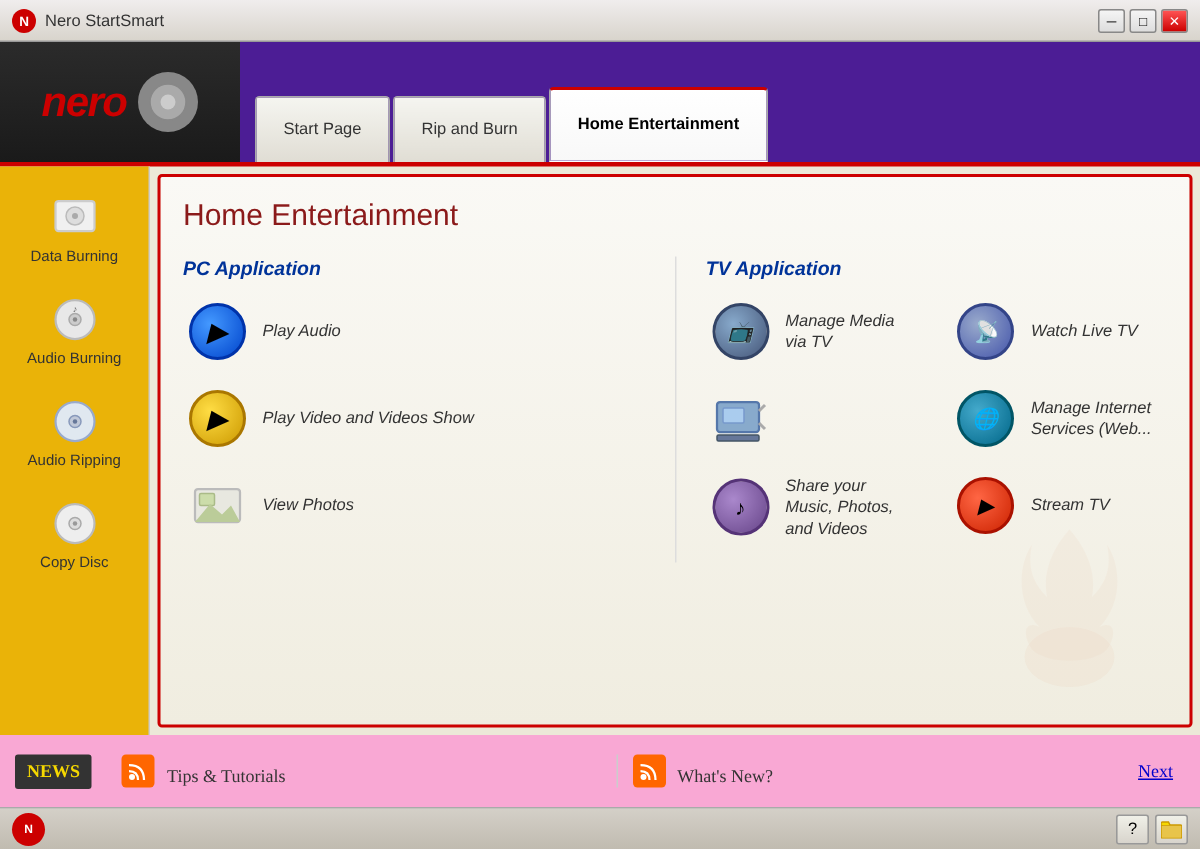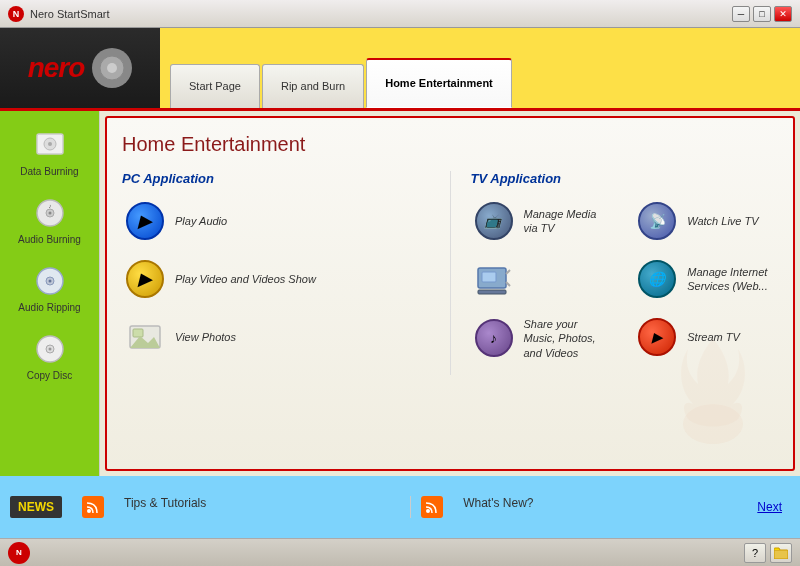--- a/index.html
+++ b/index.html
@@ -24,21 +24,21 @@
       width: 18px; height: 16px; border: 1px solid #888; background: linear-gradient(to bottom, #f5f5f5, #ddd);
       display: flex; align-items: center; justify-content: center; font-size: 9px; cursor: pointer; border-radius: 2px;
     }
     .tb-btn.close { background: linear-gradient(to bottom, #f55, #cc0000); color: white; }
 
     
     .main-window { display: flex; flex-direction: column; height: 538px; background: #ece9d8; }
 
     
     .header { display: flex; flex-direction: column; background: #ece9d8; }
-    .header-top { display: flex; align-items: center; background: #fde047; padding: 0; }
+    .header-top { display: flex; align-items: center; background: #4c1d95; padding: 0; }
     .logo-area {
       width: 160px; height: 80px; background: linear-gradient(to bottom, #2b2b2b, #1a1a1a);
       display: flex; align-items: center; justify-content: center; flex-shrink: 0;
     }
     .logo-nero { color: #cc0000; font-size: 28px; font-weight: bold; font-style: italic; letter-spacing: -1px; }
     .logo-gear {
       width: 40px; height: 40px; background: #888; border-radius: 50%; margin-left: 8px;
       display: flex; align-items: center; justify-content: center; position: relative;
     }
     .tabs-area { display: flex; align-items: flex-start; padding-left: 10px; height: 80px; flex: 1; }
@@ -56,21 +56,21 @@
     .tab-label { line-height: 1.2; }
 
     
     .red-line { height: 3px; background: #cc0000; margin: 0; }
 
     
     .content-area { display: flex; flex: 1; }
 
     
     .sidebar {
-      width: 100px; background: #84cc16; border-right: 1px solid #ccc;
+      width: 100px; background: #eab308; border-right: 1px solid #ccc;
       display: flex; flex-direction: column; align-items: center; padding-top: 10px; gap: 5px;
     }
     .sidebar-item {
       display: flex; flex-direction: column; align-items: center; padding: 6px 4px;
       cursor: pointer; width: 90px; border-radius: 4px; text-align: center;
     }
     .sidebar-item-icon {
       width: 36px; height: 36px; display: flex; align-items: center; justify-content: center; margin-bottom: 3px;
     }
     .sidebar-item-label { font-size: 10px; color: #333; line-height: 1.2; }
@@ -110,28 +110,28 @@
     .ci-tv { background: radial-gradient(circle at 35% 35%, #99aacc, #4455aa); border: 2px solid #334488; }
 
     
     .watermark {
       position: absolute; bottom: 20px; right: 20px; opacity: 0.12;
       width: 120px; height: 120px; display: flex; align-items: center; justify-content: center;
     }
 
     
     .bottom-bar {
-      height: 62px; background: #7dd3fc; display: flex; align-items: center; padding: 0 10px; gap: 0;
+      height: 48px; background: #f9a8d4; display: flex; align-items: center; padding: 0 10px; gap: 0; font-family: Liberation Serif, serif;
     }
     .news-label {
       background: #333; color: #f5d800; padding: 4px 8px; font-size: 12px; font-weight: bold;
       border-radius: 2px; margin-right: 10px; flex-shrink: 0;
     }
     .news-item {
-      display: flex; align-items: flex-start; gap: 20px; flex: 1; padding: 0 10px;
+      display: flex; align-items: flex-end; gap: 8px; flex: 1; padding: 0 10px;
       border-right: 1px solid #ccc; cursor: pointer;
     }
     .news-item:last-of-type { border-right: none; }
     .rss-icon {
       width: 22px; height: 22px; background: #f60; border-radius: 3px;
       display: flex; align-items: center; justify-content: center; color: white; font-size: 10px; flex-shrink: 0;
     }
     .news-text { font-size: 12px; color: #333; }
     .next-btn { margin-left: auto; font-size: 12px; color: #0000cc; text-decoration: underline; cursor: pointer; padding: 4px 8px; }
 

